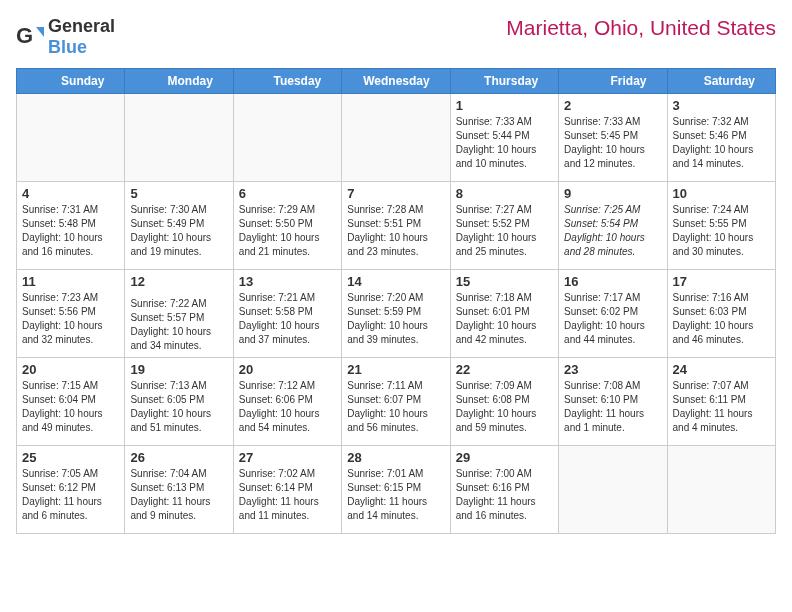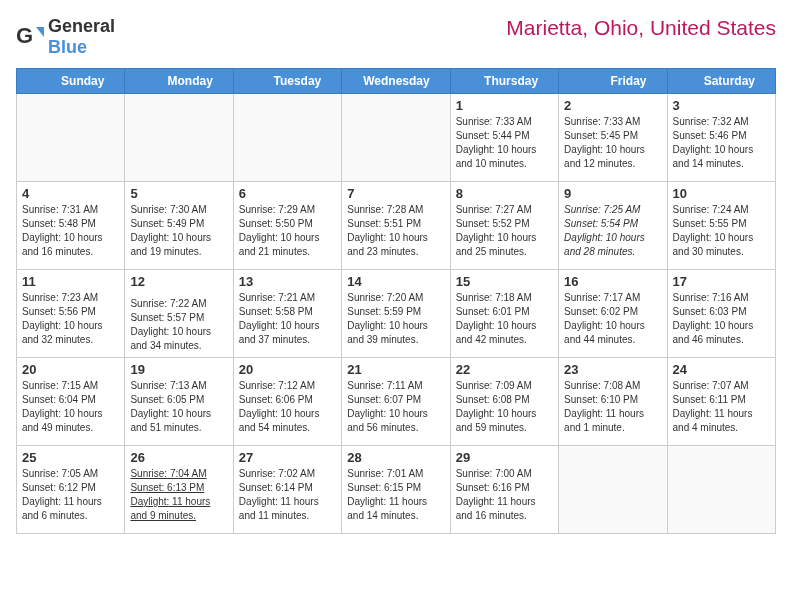--- a/index.html
+++ b/index.html
@@ -301,21 +301,21 @@
       <tr>
         <td>
           <span class="day-number">25</span>
           <div class="day-info" style="white-space: pre-line;">Sunrise: 7:05 AM
 Sunset: 6:12 PM
 Daylight: 11 hours
 and 6 minutes.</div>
         </td>
         <td>
           <span class="day-number">26</span>
-          <div class="day-info" style="white-space: pre-line; text-decoration: underline;">Sunrise: 7:04 AM
+          <div class="day-info" style="white-space: pre-line;">Sunrise: 7:04 AM
 Sunset: 6:13 PM
 Daylight: 11 hours
 and 9 minutes.</div>
         </td>
         <td>
           <span class="day-number">27</span>
           <div class="day-info" style="white-space: pre-line;">Sunrise: 7:02 AM
 Sunset: 6:14 PM
 Daylight: 11 hours
 and 11 minutes.</div>

